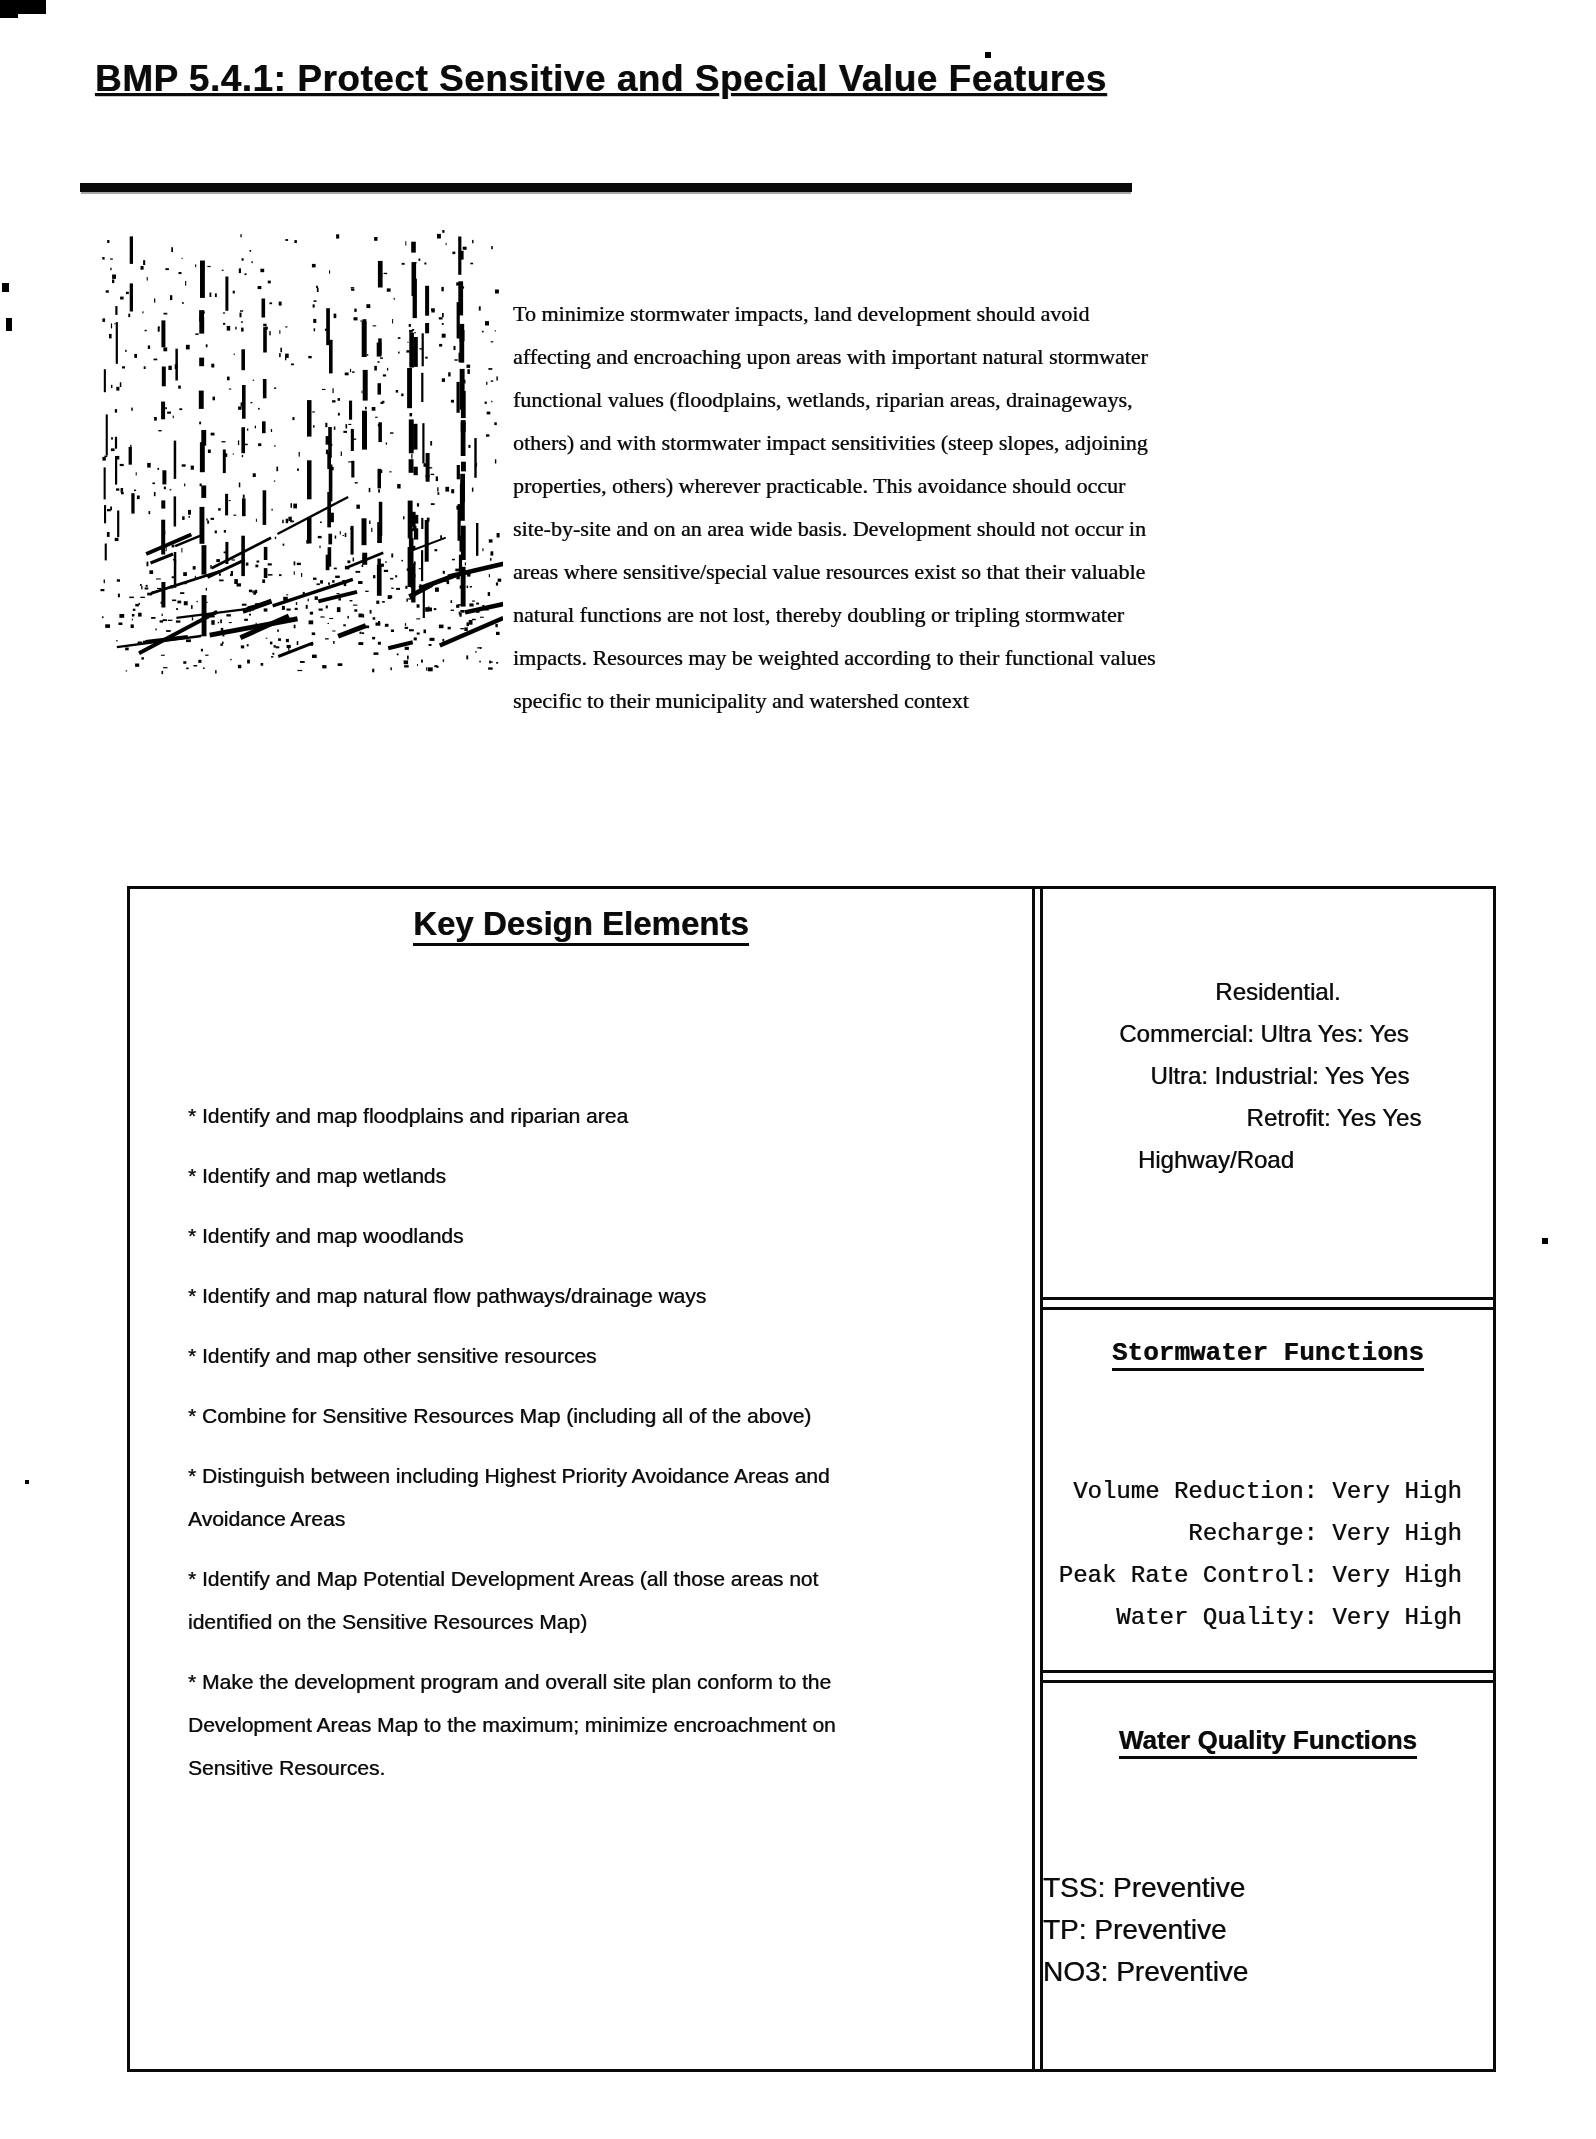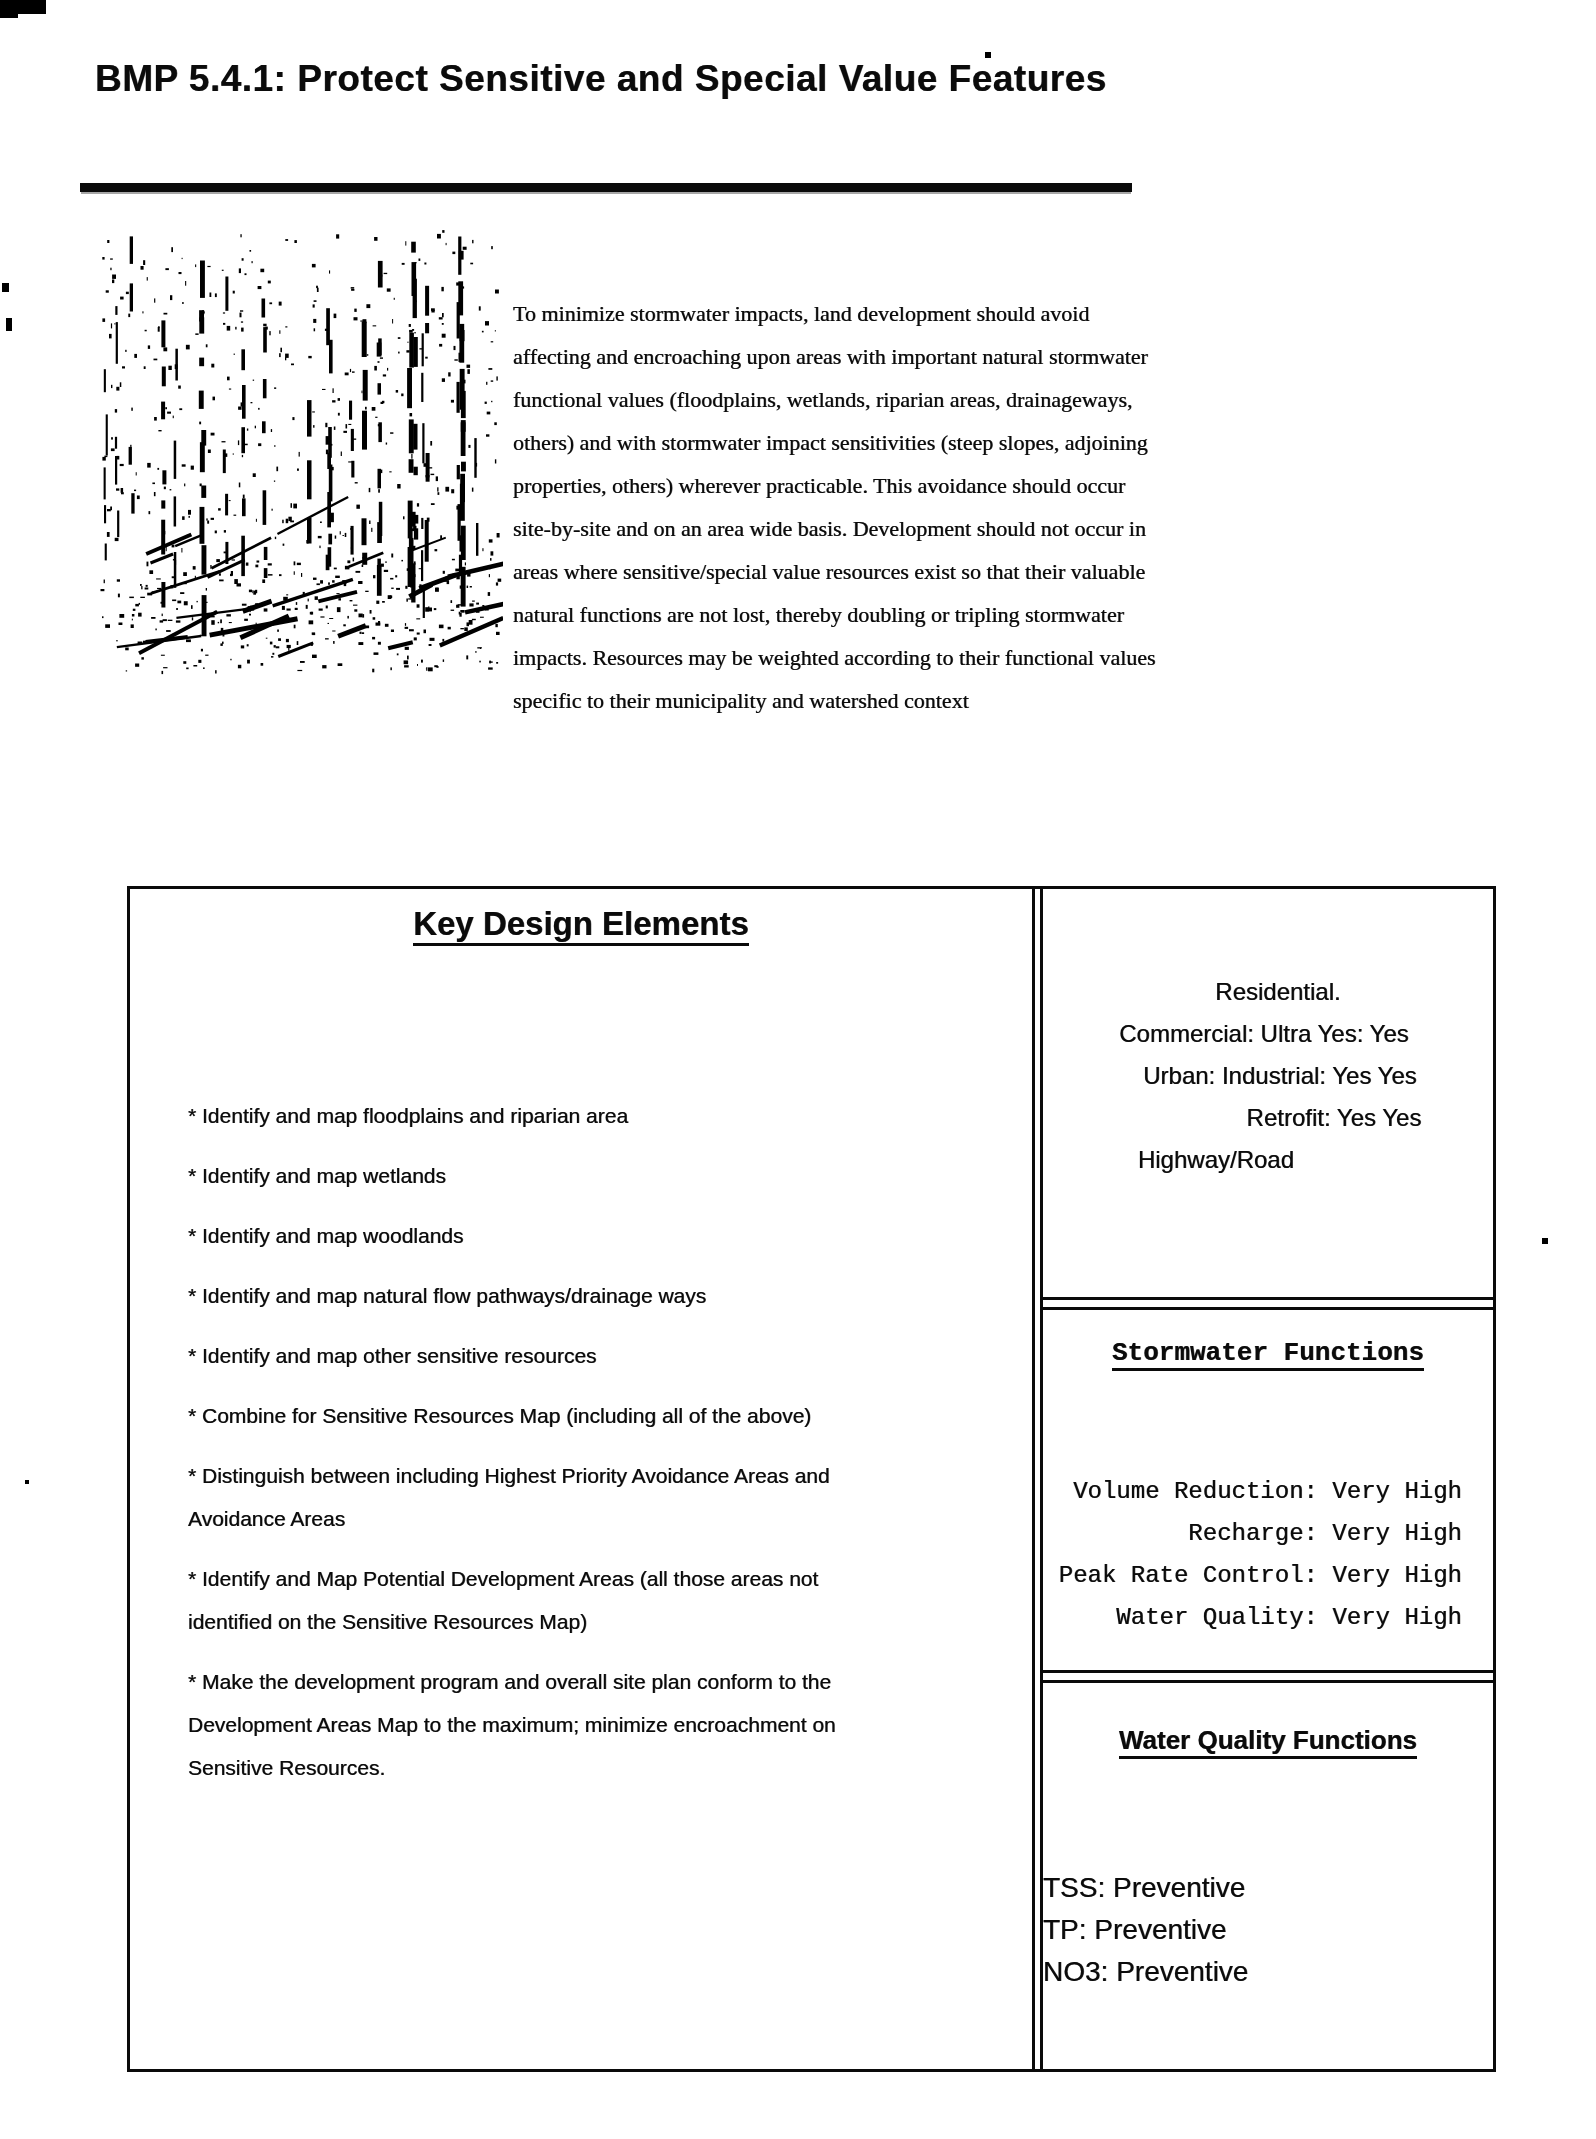--- a/index.html
+++ b/index.html
@@ -8,21 +8,21 @@
     font-family:"Liberation Sans",sans-serif;color:#0b0b0b;overflow:hidden;
   }
   .ink{ text-shadow:0.5px 0.4px 0 rgba(0,0,0,.55), -0.3px 0 0 rgba(0,0,0,.3); }
 
   
   .speck{position:absolute;background:#000;}
 
   
   #page-title{
     position:absolute;left:95px;top:58px;width:1100px;
-    font-size:37px;font-weight:bold;letter-spacing:.5px;
+    font-size:37px;font-weight:bold;letter-spacing:.5px;text-decoration:underline;
   }
   #title-rule{
     position:absolute;left:80px;top:183px;width:1052px;height:9px;background:#0a0a0a;
     box-shadow:0 3px 0 -1px rgba(0,0,0,.35);
   }
 
   
   #illustration{position:absolute;left:95px;top:200px;width:408px;height:478px;}
 
   
@@ -954,21 +954,21 @@
   </div>
 
   <div id="col-divider"></div>
 
   <div id="right-col">
 
     <div id="sec-applications" class="right-section">
       <div class="app-lines">
         <div class="ink">Residential.</div>
         <div class="ink">Commercial: Ultra Yes: Yes</div>
-        <div class="ink">Urban: Industrial: Yes Yes</div>
+        <div class="ink">Ultra: Industrial: Yes Yes</div>
         <div class="ink">Retrofit: Yes Yes</div>
         <div class="ink">Highway/Road</div>
       </div>
     </div>
 
     <div class="hr-double"></div>
 
     <div id="sec-stormwater" class="right-section">
       <div class="cell-heading section-heading ink">
         <span>Stormwater Functions</span>

